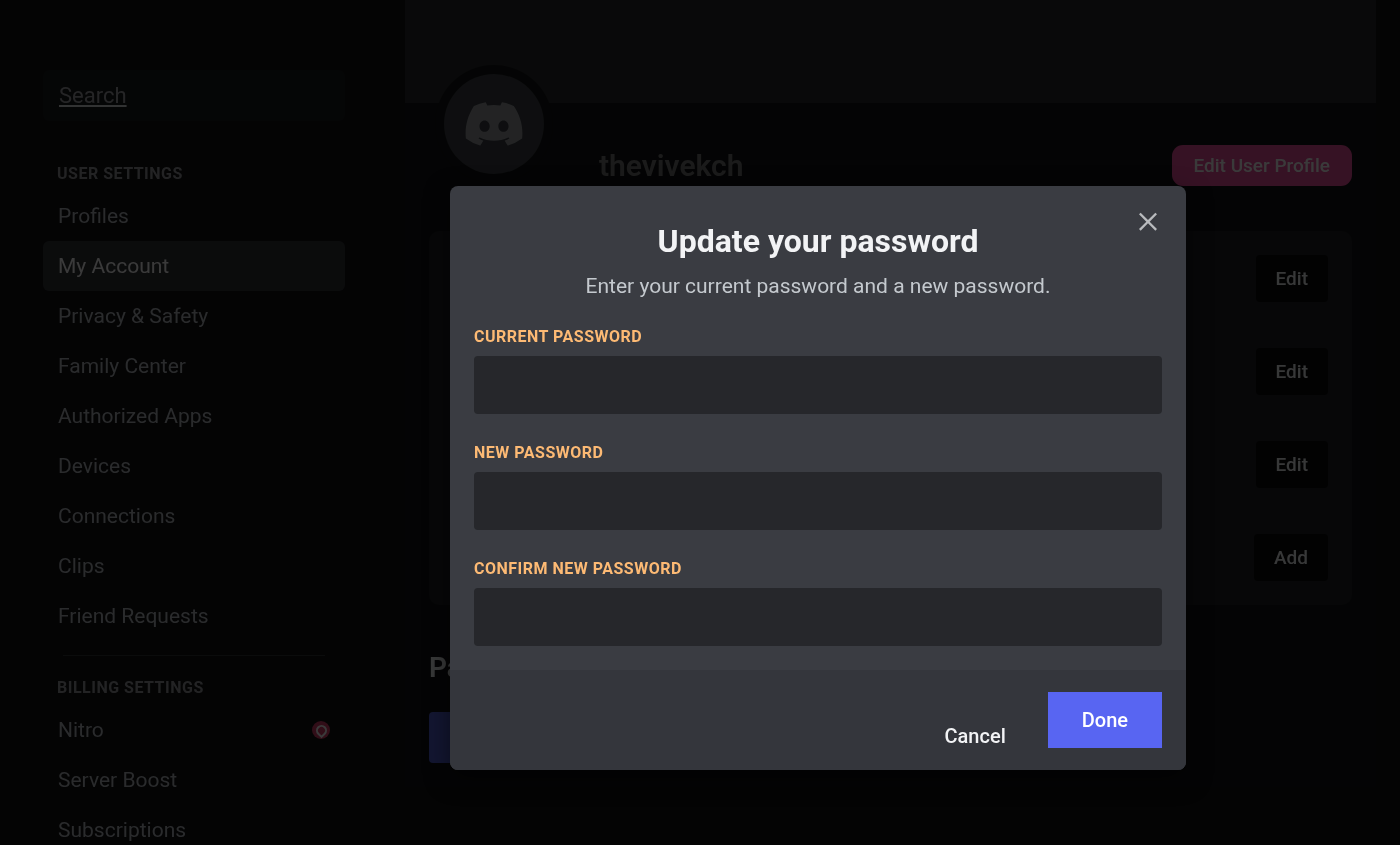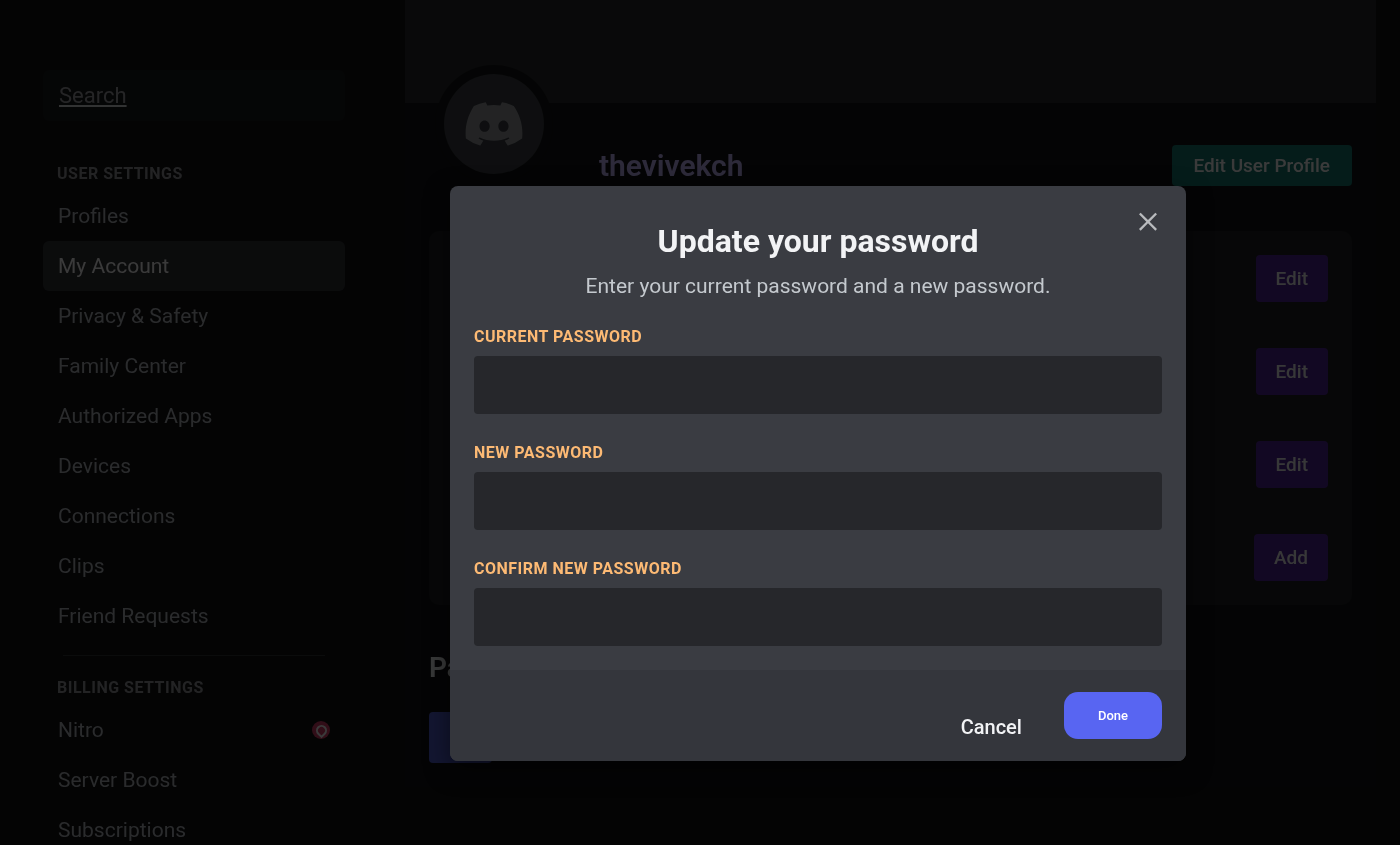--- a/index.html
+++ b/index.html
@@ -142,49 +142,49 @@
     }
     .profile-header {
       display: flex;
       align-items: center;
       justify-content: space-between;
       padding-top: 25px;
       padding-left: 170px;
       height: 100px;
     }
     .username {
-      color: #c4b5fd;
+      color: #737373;
       font-size: 30px;
       font-weight: 600;
     }
     .edit-profile-btn {
-      background: #0f766e;
+      background: #ec4899;
       color: #ffffff;
       border: none;
       padding: 9px 22px;
       font-size: 19px;
-      border-radius: 4px;
+      border-radius: 11px;
       cursor: pointer;
       font-weight: 500;
     }
     .info-card {
       background: #18191c;
       border-radius: 10px;
       padding: 24px;
       margin-top: 28px;
     }
     .info-row {
       display: flex;
       justify-content: space-between;
       align-items: center;
       margin-bottom: 46px;
     }
     .info-row:last-child { margin-bottom: 0; }
     .edit-small-btn {
-      background: #4c1d95;
+      background: #000000;
       color: #f2f3f5;
       border: none;
       padding: 12px 20px;
       font-size: 19px;
       border-radius: 4px;
       cursor: pointer;
       font-weight: 500;
     }
     .password-section {
       margin-top: 46px;
@@ -282,23 +282,23 @@
       color: #f2f3f5;
       font-size: 20px;
       cursor: pointer;
       font-weight: 500;
     }
     .done-btn {
       background: #5865f2;
       color: #fff;
       border: none;
       padding: 16px 34px;
-      font-size: 13px;
+      font-size: 20px;
       font-weight: 500;
-      border-radius: 14px;
+      border-radius: 0;
       cursor: pointer;
     }
   </style>
 </head>
 <body>
 
 <div class="sidebar">
   <div class="search-box">
     <input type="text" placeholder="Search" style="">
     <svg class="search-icon" viewBox="0 0 24 24">

